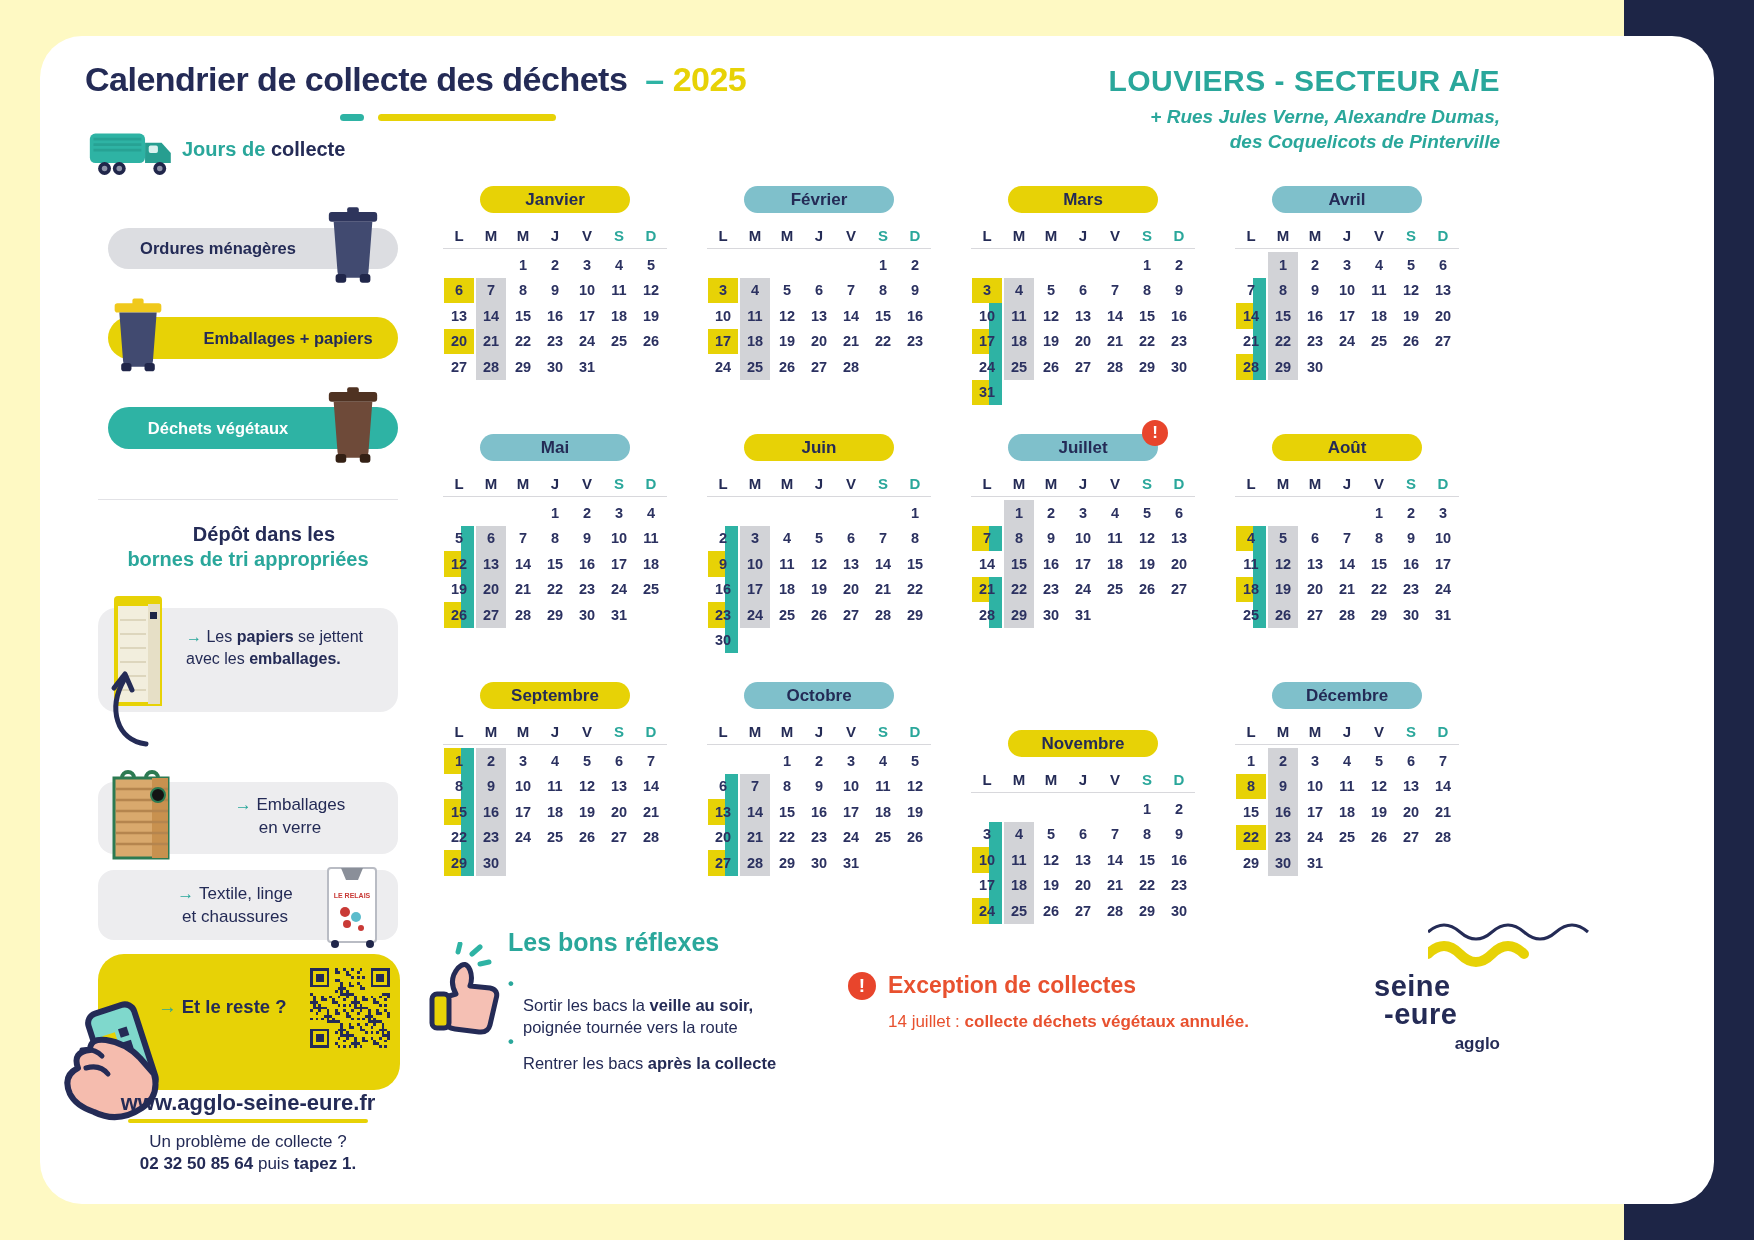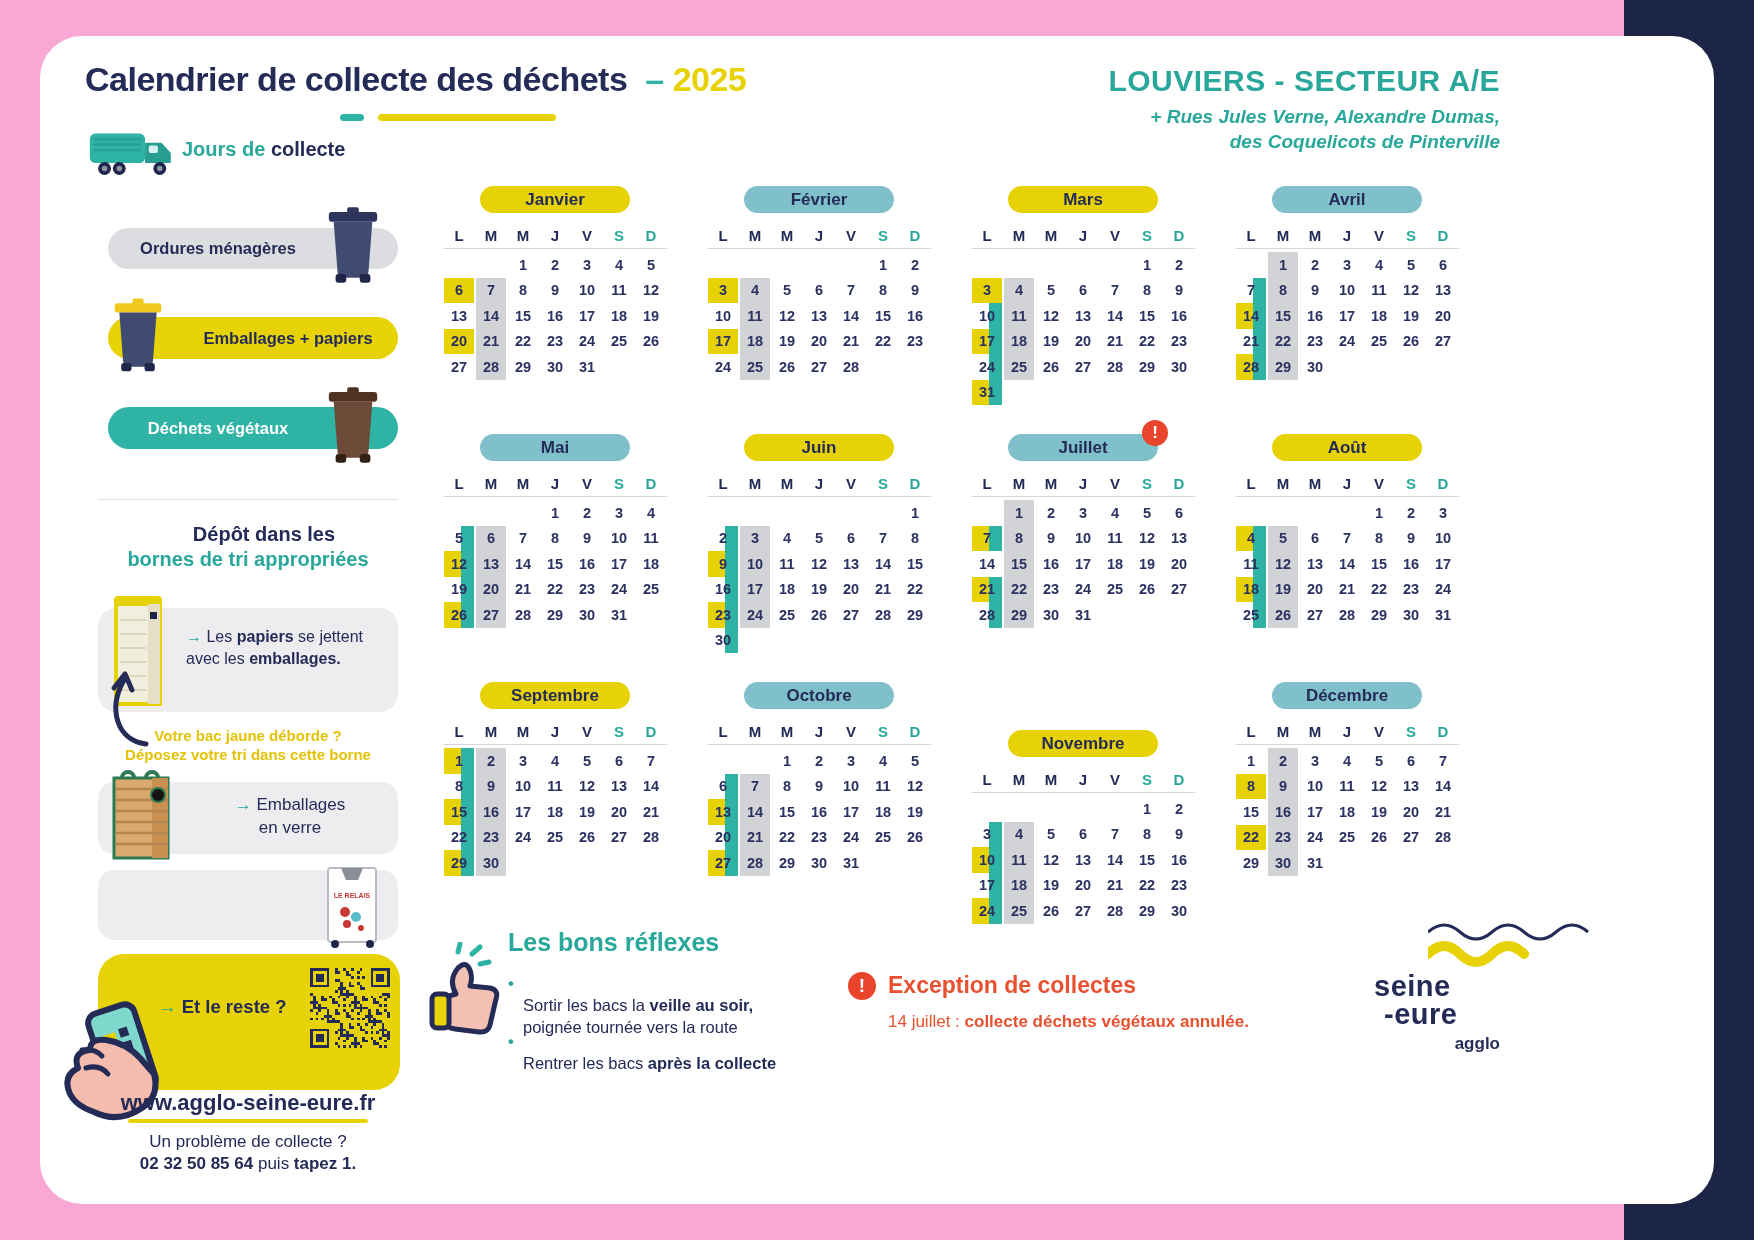--- a/index.html
+++ b/index.html
@@ -1,17 +1,17 @@
 <!DOCTYPE html>
 <html><head>
 <meta charset="utf-8">
 <style>
   html,body{margin:0;padding:0;background:#1d2546;}
   body{width:1754px;height:1240px;overflow:hidden;font-family:"Liberation Sans",sans-serif;-webkit-font-smoothing:antialiased;}
-  .page{position:relative;width:1624px;height:1240px;background:#f9a8d4;}
+  .page{position:relative;width:1624px;height:1240px;background:#fef9c3;}
   .card{position:absolute;left:40px;top:36px;width:1674px;height:1168px;background:#ffffff;border-radius:42px;}
   .abs{position:absolute;}
   .navy{color:#242b56;margin-left:32px;}
   .c-teal{color:#2aa79b;}
   .c-navy{color:#242b56;}
 
   
   .main-title{left:45px;top:24px;font-size:34px;font-weight:bold;color:#242b56;letter-spacing:-0.5px;white-space:nowrap;}
   .title-dash{color:#2eb3a4;}
   .title-year{color:#e7d206;}
@@ -166,37 +166,35 @@
       <rect x="42" y="20" width="7" height="7" fill="#1d2546"></rect>
     </svg>
     <div class="abs papers-text"><span class="c-teal" style="font-weight: bold;">→ </span><span>Les </span><span style="font-weight: bold;">papiers</span><span> se jettent
 avec les </span><span style="font-weight: bold; text-align: right;">emballages.</span></div>
 
     <svg class="abs" style="left:62px;top:628px;" width="56" height="86" viewBox="0 0 56 86">
       <path d="M44 80 C14 76 6 44 22 16" fill="none" stroke="#242b56" stroke-width="5" stroke-linecap="round"></path>
       <path d="M12 24 L23 10 L30 26" fill="none" stroke="#242b56" stroke-width="5" stroke-linecap="round" stroke-linejoin="round"></path>
     </svg>
 
-    <div class="abs warn">
-      <span>Votre bac jaune déborde ?</span><br>
-      <span>Déposez votre tri dans cette borne</span>
-    </div>
 
     <div class="abs gbox box-glass"></div>
     <svg class="abs" style="left:70px;top:734px;" width="62" height="92" viewBox="0 0 62 92">
       <path d="M12 8 a6 6 0 0 1 12 0 M36 8 a6 6 0 0 1 12 0" fill="none" stroke="#2c7a52" stroke-width="4"></path>
       <rect x="4" y="8" width="54" height="80" fill="#d9a96d" stroke="#2c7a52" stroke-width="3"></rect>
       <rect x="42" y="8" width="16" height="80" fill="#c8914f"></rect>
       <path d="M6 19 h52 M6 30 h52 M6 41 h52 M6 52 h52 M6 63 h52 M6 74 h52" stroke="#b5854e" stroke-width="2.5"></path>
       <circle cx="48" cy="25" r="7" fill="#141414" stroke="#2c7a52" stroke-width="2"></circle>
     </svg>
     <div class="abs glass-text"><span class="c-teal" style="font-weight: bold;">→ </span><span>Emballages
 en verre</span></div>
 
     <div class="abs gbox box-textile"></div>
+    <div class="abs textile-text"><span class="c-teal" style="font-weight: bold;">→ </span><span>Textile, linge
+et chaussures</span></div>
     <svg class="abs" style="left:283px;top:826px;" width="58" height="88" viewBox="0 0 58 88">
       <rect x="5" y="6" width="48" height="74" rx="3" fill="#ffffff" stroke="#b9bcc4" stroke-width="2"></rect>
       <path d="M18 6 h22 l-5 12 h-12 z" fill="#8a8f99"></path>
       <text x="29" y="36" font-size="7" font-weight="bold" fill="#c93a36" text-anchor="middle" font-family="Liberation Sans, sans-serif">LE RELAIS</text>
       <circle cx="22" cy="50" r="5" fill="#c93a36"></circle>
       <circle cx="33" cy="55" r="5" fill="#5bbccc"></circle>
       <circle cx="24" cy="62" r="4" fill="#c93a36"></circle>
       <circle cx="38" cy="66" r="3" fill="#c93a36"></circle>
       <circle cx="12" cy="82" r="4" fill="#20264a"></circle>
       <circle cx="47" cy="82" r="4" fill="#20264a"></circle>

